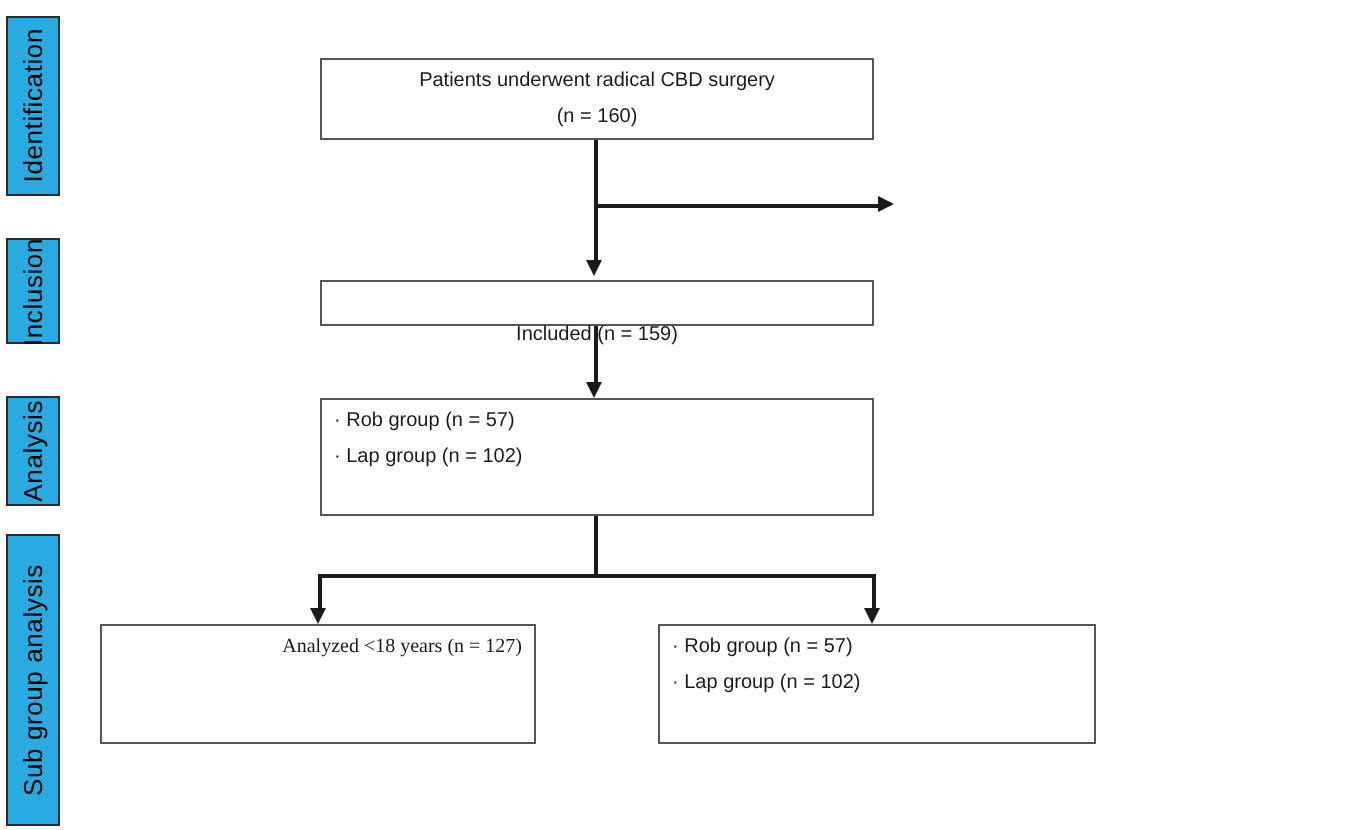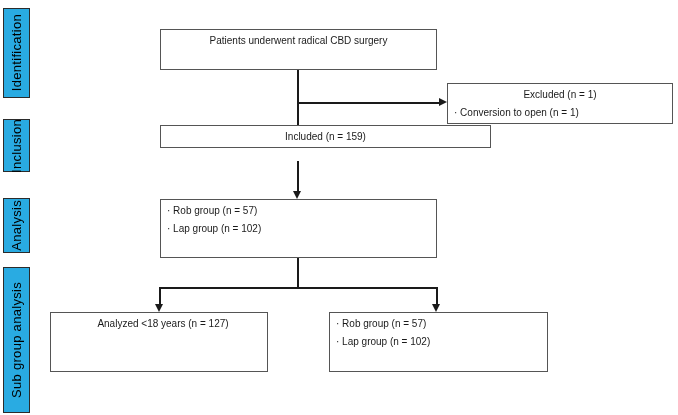--- a/index.html
+++ b/index.html
@@ -23,26 +23,26 @@
   .st-subgroup       { top:267px; height:146px; }
 
   
   .box {
     position:absolute; background:#fff; border:1.5px solid #555555;
     box-sizing:border-box; font-size:10px; line-height:18px; color:#1a1a1a;
     padding:2px 6px;
   }
   .bx-surgery  { left:160px; top:29px;  width:277px; height:41px; }
   .bx-excluded { left:447px; top:83px;  width:226px; height:41px; }
-  .bx-included { left:160px; top:125px; width:331px; height:23px; line-height:18px; padding-top:2px; }
+  .bx-included { left:160px; top:140px; width:277px; height:23px; line-height:18px; padding-top:18px; }
   .bx-analyzed { left:160px; top:199px; width:277px; height:59px; }
   .bx-under18  { left:50px;  top:312px; width:218px; height:60px; }
   .bx-over18   { left:329px; top:312px; width:219px; height:60px; }
   .t-center { text-align:center; }
-  .t-left   { text-align:center; padding-left:8px; }
+  .t-left   { text-align:right; padding-left:8px;font-family:Liberation Serif, serif; }
   .item     { text-align:left; }
 
   
   .vline, .hline { position:absolute; background:#1a1a1a; }
   .vline { width:1.5px; }
   .hline { height:1.5px; }
   .ln-surgery-down   { left:297px; top:70px;  height:62px; }
   .ln-branch-right   { left:298px; top:102px; width:142px; }
   .ln-included-down  { left:297px; top:161px; height:32px; }
   .ln-analyzed-down  { left:297px; top:257px; height:32px; }
@@ -87,26 +87,23 @@
   <div class="vline ln-right-down"></div>
 
   <div class="ah ah-down  ah-included"></div>
   <div class="ah ah-right ah-excluded"></div>
   <div class="ah ah-down  ah-analyzed"></div>
   <div class="ah ah-down  ah-left"></div>
   <div class="ah ah-down  ah-right-bx"></div>
 
   <div class="box bx-surgery">
     <div class="t-center">Patients underwent radical CBD surgery</div>
+    <div class="t-center">(n = 160)</div>
   </div>
 
-  <div class="box bx-excluded">
-    <div class="t-center">Excluded (n = 1)</div>
-    <div class="item">· Conversion to open (n = 1)</div>
-  </div>
 
   <div class="box bx-included">
     <div class="t-center">Included (n = 159)</div>
   </div>
 
   <div class="box bx-analyzed">
     <div class="item">· Rob group (n = 57)</div>
     <div class="item">· Lap group (n = 102)</div>
   </div>
 

